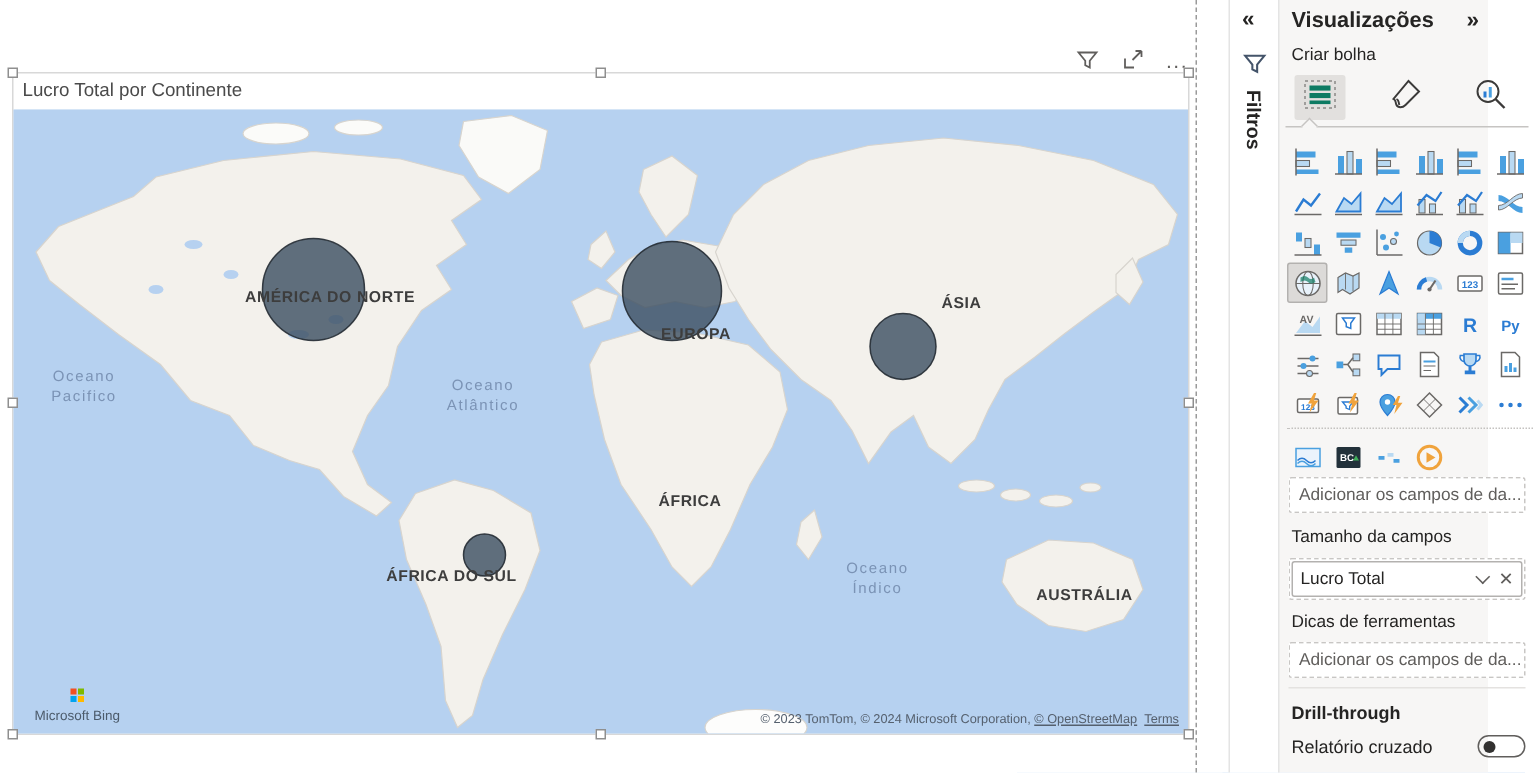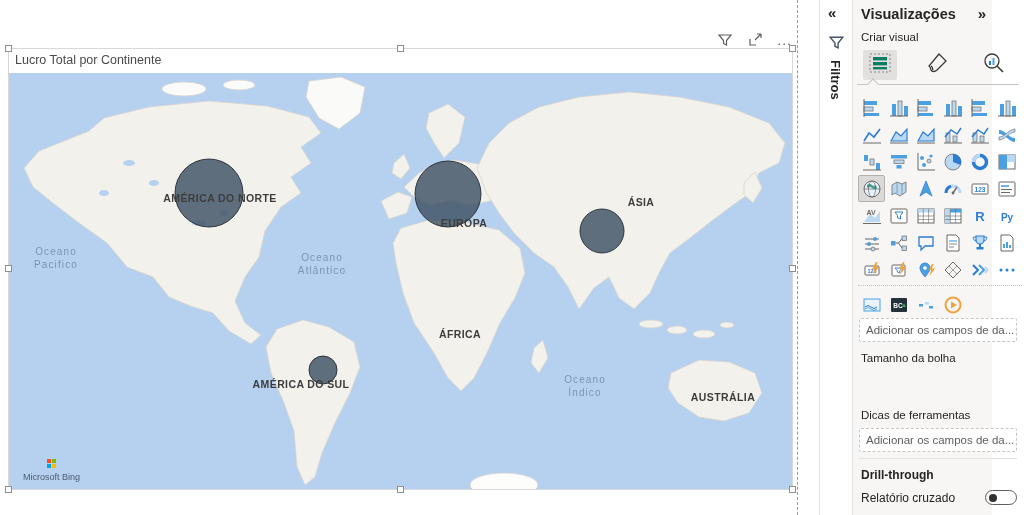--- a/index.html
+++ b/index.html
@@ -166,38 +166,41 @@
             <circle cx="593" cy="158" r="22" fill="#3e5063" fill-opacity="0.82" stroke="#242b33" stroke-opacity="0.9"></circle>
             <circle cx="314" cy="297" r="14" fill="#3e5063" fill-opacity="0.82" stroke="#242b33" stroke-opacity="0.9"></circle>
           </g>
       </svg>
 
       <div id="label-layer">
           <div class="continent-label" style="left: 211px; top: 114px;">AMÉRICA DO NORTE</div>
           <div class="continent-label" style="left: 444px; top: 139px; padding-left: 22px;">EUROPA</div>
           <div class="continent-label" style="left: 632px; top: 118px;">ÁSIA</div>
           <div class="continent-label" style="left: 451px; top: 250px;">ÁFRICA</div>
-          <div class="continent-label" style="left: 292px; top: 300px;">AMÉRICA DO SUL</div>
+          <div class="continent-label" style="left: 292px; top: 300px;">ÁFRICA DO SUL</div>
           <div class="continent-label" style="left: 714px; top: 313px;">AUSTRÁLIA</div>
           <div class="ocean-label" style="left: 47px; top: 185px;">Oceano
 Pacifico</div>
           <div class="ocean-label" style="left: 313px; top: 191px;">Oceano
 Atlântico</div>
           <div class="ocean-label" style="left: 576px; top: 313px;">Oceano
 Índico</div>
         </div>
 
       <div id="attr-left">
         <span class="bing-logo">
           <i style="background:#f25022"></i>
             <i style="background:#7fba00"></i>
             <i style="background:#00a4ef"></i>
             <i style="background:#ffb900"></i>
         </span>
         <span>Microsoft Bing</span>
+      </div>
+      <div id="attr-right">
+        <span>© 2023 TomTom, © 2024 Microsoft Corporation, </span><a href="#">© OpenStreetMap</a>&nbsp;&nbsp;<a href="#">Terms</a>
       </div>
     </div>
   </div>
 
   <div class="handle" style="left:5px;top:45px"></div>
   <div class="handle" style="left:397px;top:45px"></div>
   <div class="handle" style="left:789px;top:45px"></div>
   <div class="handle" style="left:5px;top:265px"></div>
   <div class="handle" style="left:789px;top:265px"></div>
   <div class="handle" style="left:5px;top:486px"></div>
@@ -215,21 +218,21 @@
       </svg>
   </div>
   <div id="filters-title">Filtros</div>
 </div>
 
 <div id="viz-pane">
   <div id="viz-header">
     <span id="viz-title">Visualizações</span>
     <span id="viz-collapse">»</span>
   </div>
-  <div id="create-visual-label">Criar visual</div>
+  <div id="create-visual-label">Criar bolha</div>
 
   <div id="viz-tabs">
       <div class="viz-tab selected">
         <span><svg width="24" height="24" viewBox="0 0 24 24">
             <rect x="2" y="3" width="20" height="18" fill="none" stroke="#8a8886" stroke-width="1" stroke-dasharray="2,2"></rect>
             <rect x="5" y="6" width="14" height="3.4" fill="#0e7b63"></rect>
             <rect x="5" y="11" width="14" height="3.4" fill="#0e7b63"></rect>
             <rect x="5" y="16" width="14" height="2.4" fill="#0e7b63"></rect>
           </svg></span>
       </div>
@@ -577,21 +580,28 @@
         <svg width="20" height="20" viewBox="0 0 20 20">
           <circle cx="10" cy="10" r="7.5" fill="none" stroke="#f0a33c" stroke-width="2"></circle>
           <polygon points="8,6.5 14,10 8,13.5" fill="#f0a33c"></polygon>
         </svg>
       </div>
     </div>
 
   <div class="well" style="top:318px">
     <span>Adicionar os campos de da...</span>
   </div>
-  <div class="well-label" style="top:352px">Tamanho da bolha</div>
+  <div class="well-label" style="top:352px">Tamanho da campos</div>
+  <div id="pill-wrap">
+    <div id="field-pill">
+      <span class="grow">Lucro Total</span>
+      <span class="chev"></span>
+      <span class="xbtn">✕</span>
+    </div>
+  </div>
   <div class="well-label" style="top:409px">Dicas de ferramentas</div>
   <div class="well" style="top:428px">
     <span>Adicionar os campos de da...</span>
   </div>
 
   <div id="drill-sep"></div>
   <div id="drill-label">Drill-through</div>
   <div id="cross-row">
     <span id="cross-label">Relatório cruzado</span>
     <span id="toggle">

